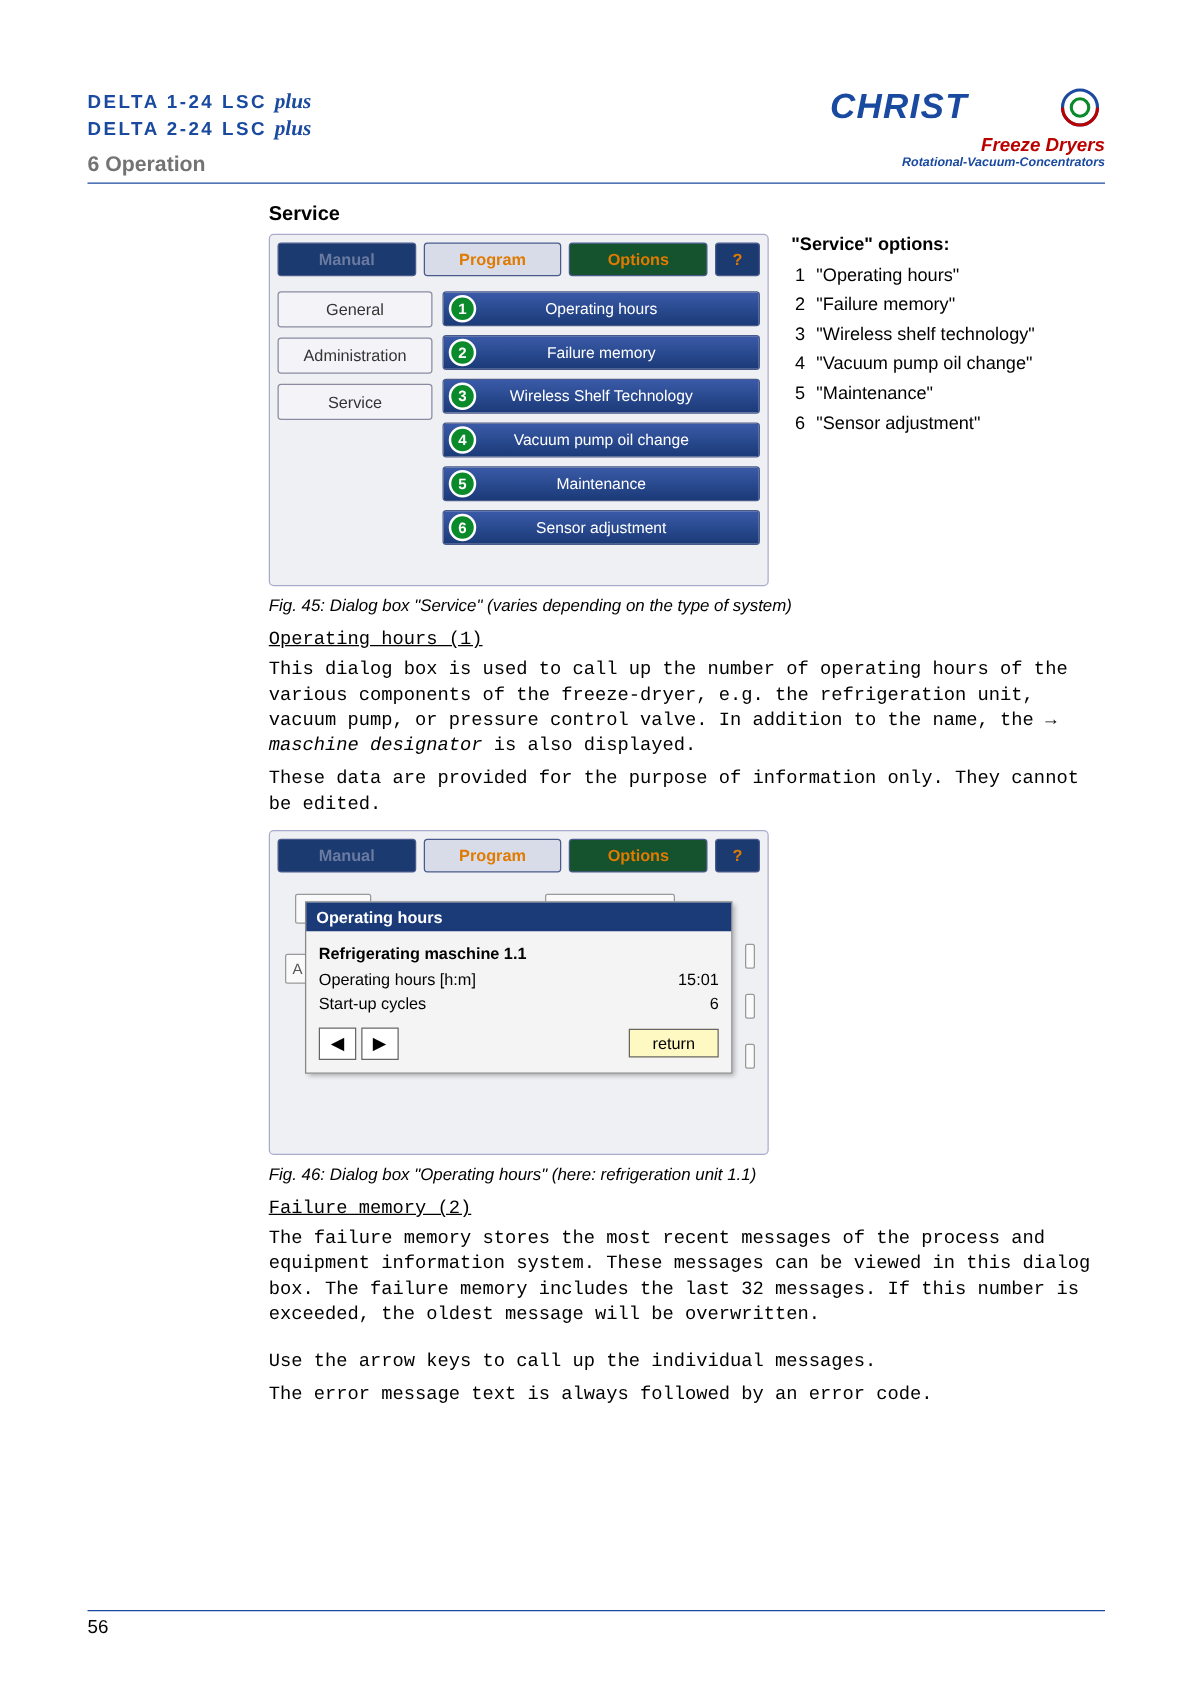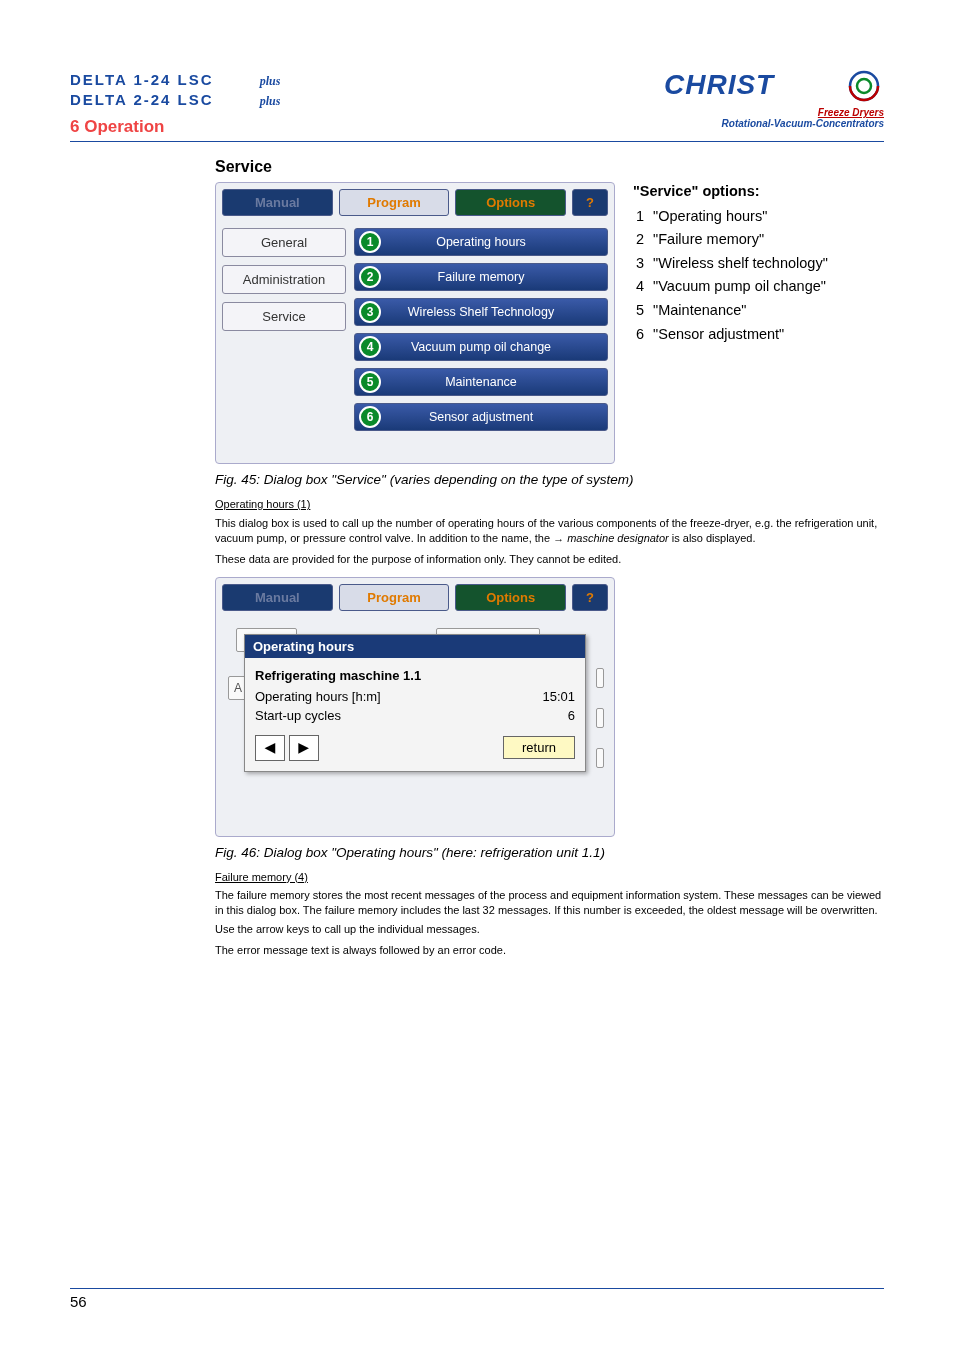--- a/index.html
+++ b/index.html
@@ -23,35 +23,35 @@
     align-items: flex-start;
   }
   .product-lines {
     font-family: "Arial Black", Arial, sans-serif;
     letter-spacing: 2px;
     color: #1a4aa0;
     font-size: 15px;
     font-weight: bold;
     line-height: 1.3;
   }
-  .product-lines .plus { font-style: italic; letter-spacing: 0; font-family: 'Brush Script MT', cursive; font-size: 12px; margin-left: 40px; }
+  .product-lines .plus { font-style: italic; letter-spacing: 0; font-family: 'Brush Script MT', cursive; font-size: 17px; }
   .section-header {
-    color: #ef4444;
+    color: #737373;
     font-weight: bold;
     font-size: 17px;
     margin-top: 8px;
   }
   .rule {
     border-top: 1px solid #1a4aa0;
     margin-top: 4px;
     width: 100%;
   }
   .logo-block { text-align: right; }
   .logo-svg { }
-  .logo-sub1 { color: #b00; font-weight: bold; font-style: italic; font-size: 10px; text-decoration: underline; }
+  .logo-sub1 { color: #b00; font-weight: bold; font-style: italic; font-size: 15px; }
   .logo-sub2 { color: #1a4aa0; font-weight: bold; font-style: italic; font-size: 10px; }
   .content { margin-left: 145px; margin-top: 16px; }
   .service-title { font-weight: bold; font-size: 16px; margin-bottom: 6px; }
 
   
   .dialog {
     width: 400px;
     background: #eef0f4;
     border: 1px solid #aac;
     border-radius: 4px;
@@ -107,21 +107,21 @@
     font-weight: bold;
     font-size: 12px;
     line-height: 18px;
     text-align: center;
   }
   .fig-row { display: flex; align-items: flex-start; gap: 18px; }
   .opts-legend { font-size: 14.5px; line-height: 1.35; }
   .opts-legend .title { font-weight: bold; margin-bottom: 2px; }
   .opts-legend table td { vertical-align: top; padding-right: 6px; }
   .caption { font-style: italic; font-size: 13.5px; margin-top: 8px; }
-  .body-text { font-size: 11px; line-height: 1.35; margin-top: 10px; }
+  .body-text { font-size: 15px; line-height: 1.35; margin-top: 10px; font-family: Liberation Mono, monospace; }
   .body-text .under { text-decoration: underline; display: inline-block; margin-bottom: 4px; }
   .body-text .ital { font-style: italic; }
 
   
   .popup {
     position: absolute;
     left: 28px; top: 56px;
     width: 340px;
     background: #f4f4f4;
     border: 1px solid #888;
@@ -307,23 +307,23 @@
               <span class="arrow-btn">▶</span>
             </div>
             <span class="return-btn">return</span>
           </div>
         </div>
       </div>
     </div>
     <div class="caption">Fig. 46: Dialog box "Operating hours" (here: refrigeration unit 1.1)</div>
 
     <div class="body-text">
-      <div class="under">Failure memory (4)</div>
+      <div class="under">Failure memory (2)</div>
       <div>The failure memory stores the most recent messages of the process and equipment information system. These messages can be viewed in this dialog box. The failure memory includes the last 32 messages. If this number is exceeded, the oldest message will be overwritten.</div>
-      <div style="margin-top:4px">Use the arrow keys to call up the individual messages.</div>
+      <div style="margin-top:18px">Use the arrow keys to call up the individual messages.</div>
       <div style="margin-top:6px">The error message text is always followed by an error code.</div>
     </div>
   </div>
 </div>
 
 <div class="footer">
   <div class="footer-inner">
     <div class="page-num">56</div>
   </div>
 </div>

